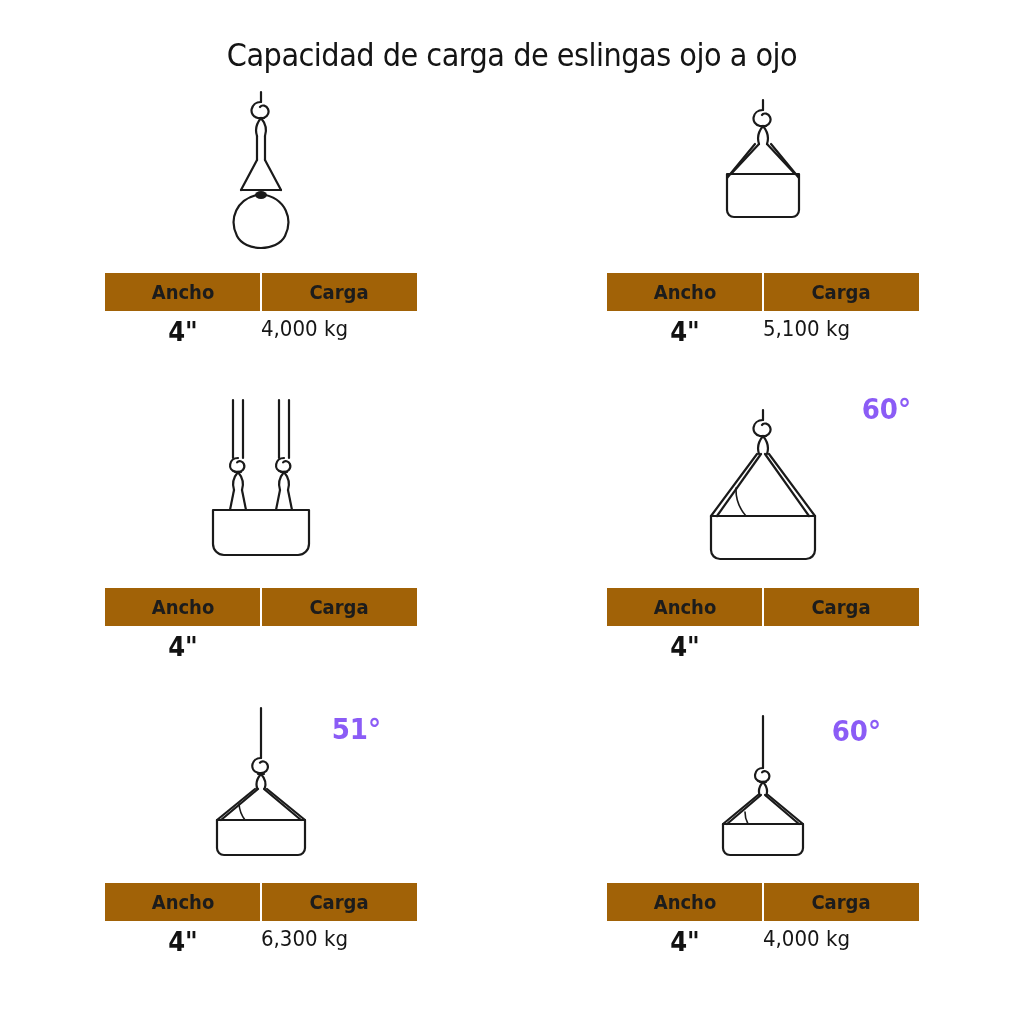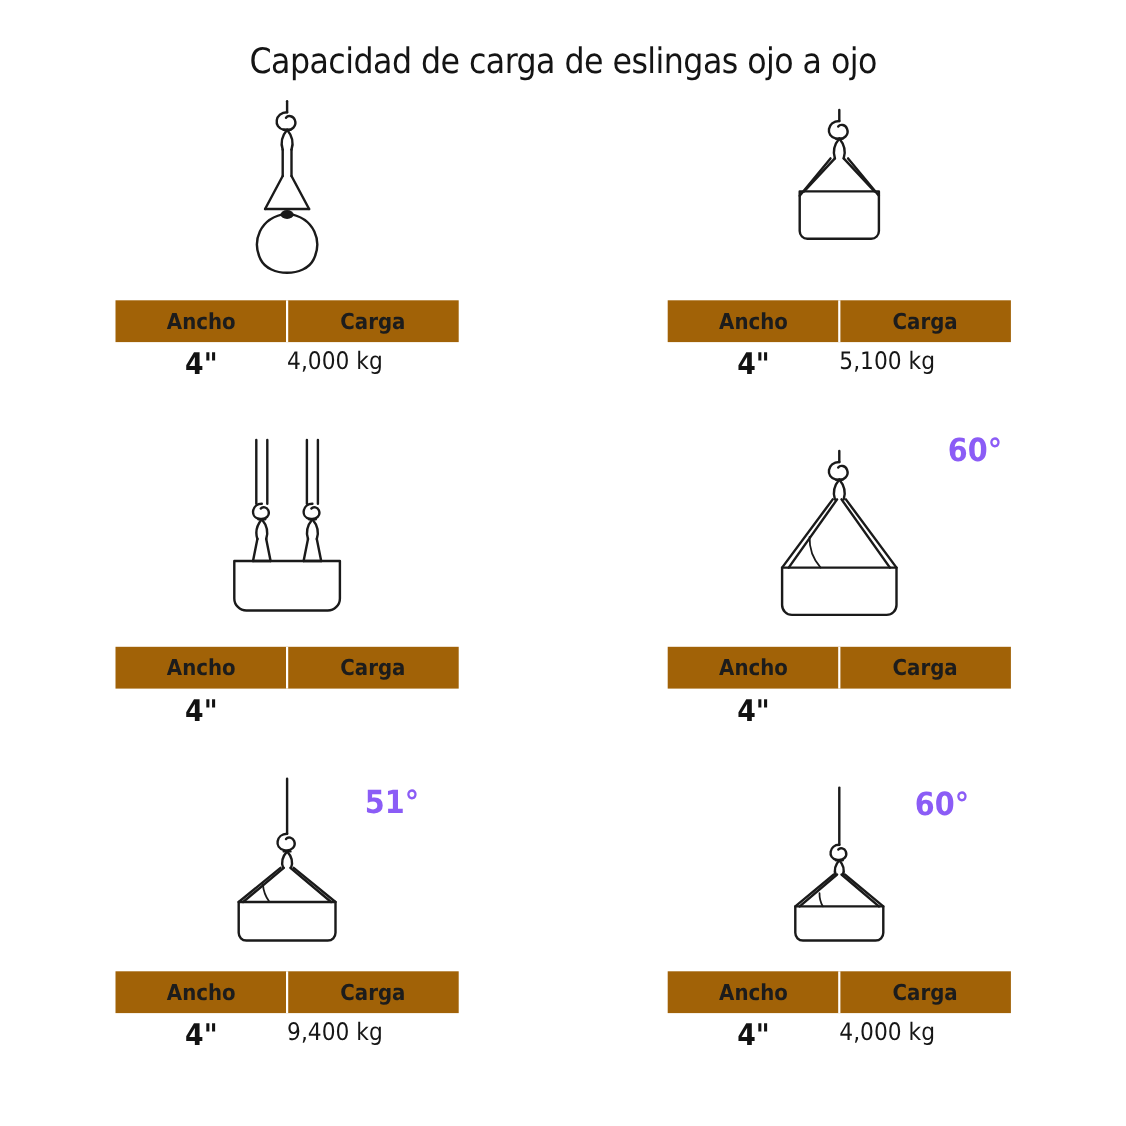--- a/index.html
+++ b/index.html
@@ -289,21 +289,21 @@
         </g>
       </svg>
     </div>
     <div class="table">
       <div class="table-head">
         <div>Ancho</div>
         <div>Carga</div>
       </div>
       <div class="table-body">
         <div class="w">4"</div>
-        <div class="c">9,400 kg</div>
+        <div class="c">6,300 kg</div>
       </div>
     </div>
   </div>
 
   <div class="cell r3">
     <div class="figure">
       <span class="angle-label" style="right:52px; top:12px;">60°</span>
       <svg width="220" height="175" viewBox="0 0 220 175">
         <g fill="none" stroke="#1a1a1a" stroke-width="2.2" stroke-linejoin="round" stroke-linecap="round">
           <path d="M110 14 L110 66"></path>

